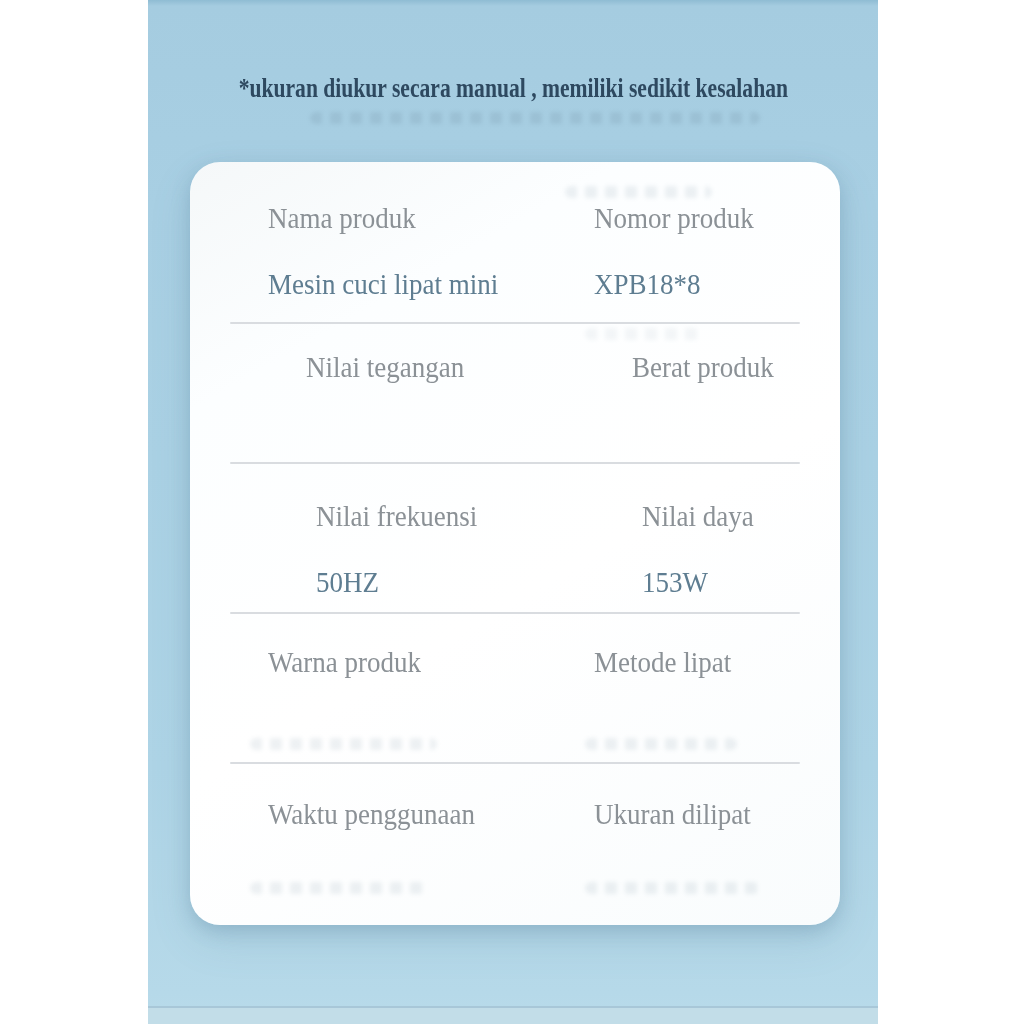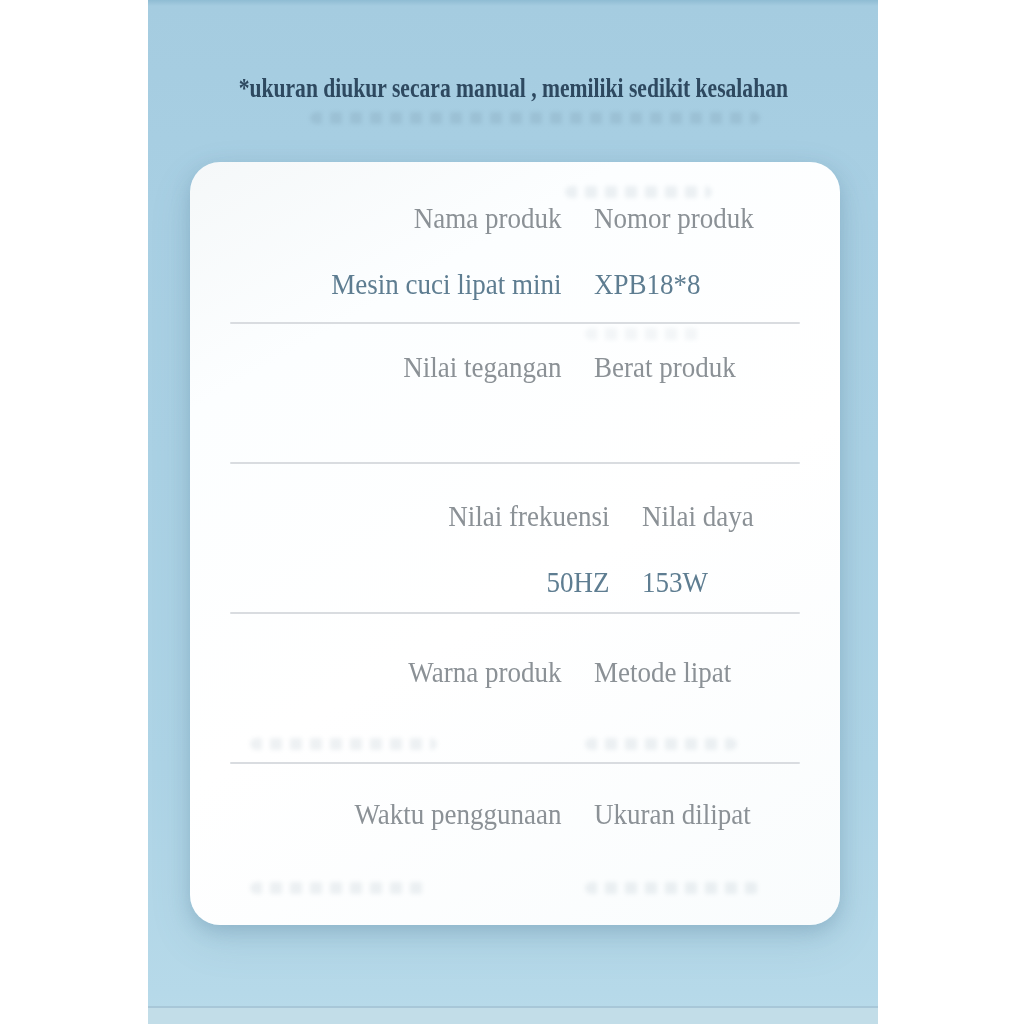--- a/index.html
+++ b/index.html
@@ -48,25 +48,25 @@
   .card {
     position: absolute;
     left: 42px; top: 162px;
     width: 650px; height: 763px;
     background: linear-gradient(150deg, #f5f8f9 0%, #fcfeff 22%, #ffffff 55%, #f9fcfd 100%);
     border-radius: 30px;
     box-shadow: 0 6px 18px rgba(90,130,155,0.30), 0 16px 40px rgba(90,130,155,0.16);
     z-index: 2;
   }
 
-  .row { width: 100%; text-align: right; }
+  .row { width: 100%; }
   .row.r1 { padding-top: 38px; height: 160px; }
-  .row.r2 { padding-top: 25px; height: 138px; }
+  .row.r2 { padding-top: 25px; height: 138px; padding-left: 38px; }
   .row.r3 { padding-top: 34px; height: 148px; padding-left: 48px; }
-  .row.r4 { padding-top: 40px; height: 148px; }
+  .row.r4 { padding-top: 30px; height: 148px; }
   .row.r5 { padding-top: 32px; height: 159px; }
 
   .line { display: flex; }
   .line.values { margin-top: 30px; }
 
   .cell {
     font-size: 30px;
     line-height: 36px;
     white-space: nowrap;
     transform: scaleX(0.90);

